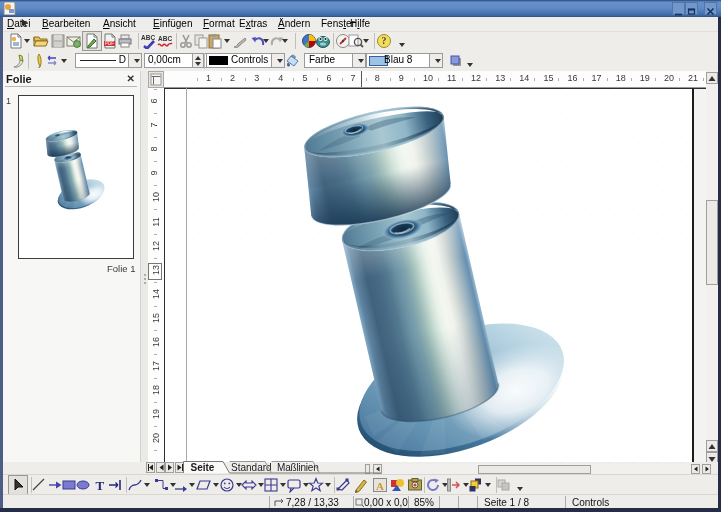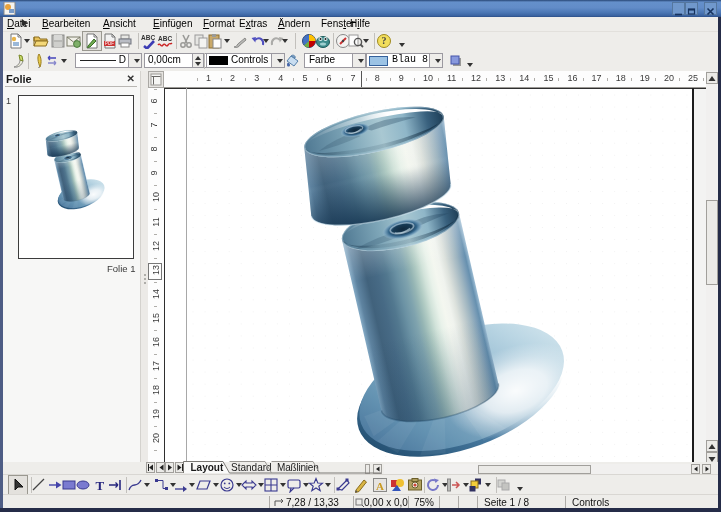--- a/index.html
+++ b/index.html
@@ -242,21 +242,21 @@
           <path d="M6 3c2-2 5 0 4 2z" fill="#8aa8c8" stroke="#5580aa"></path>
           <path d="M2 12c0 2 3 2 3 0s-3-4-3 0z" fill="#4466aa"></path>
         </svg></div>
       <div class="combo" style="left: 301px; top: 2px; width: 47px; height: 13px;">
         <span style="position:absolute;left:4px;top:0px;">Farbe</span>
       </div>
       <div class="cbtn" style="left: 349px; top: 2px; width: 12px; height: 13px;"></div>
       <div style="position: absolute; left: 355px; top: 8px; width: 0px; height: 0px; border-left: 3px solid transparent; border-right: 3px solid transparent; border-top: 4px solid rgb(51, 51, 51);"></div>
       <div class="combo" style="left: 363px; top: 2px; width: 62px; height: 13px;">
         <div style="position:absolute;left:2px;top:1.5px;width:19px;height:10px;background:#9cc3e5;border:1px solid #34619c;box-sizing:border-box;"></div>
-        <span style="position:absolute;left:25px;top:0px;font-family:Liberation Mono, monospace;">Blau 8</span>
+        <span style="position:absolute;left:17px;top:0px;">Blau 8</span>
       </div>
       <div class="cbtn" style="left: 426px; top: 2px; width: 12px; height: 13px;"></div>
       <div style="position: absolute; left: 432px; top: 8px; width: 0px; height: 0px; border-left: 3px solid transparent; border-right: 3px solid transparent; border-top: 4px solid rgb(51, 51, 51);"></div>
       <div style="position: absolute; left: 445px; top: 2px; width: 16px; height: 16px;"><svg width="16" height="16" viewBox="0 0 16 16">
           <rect x="5" y="5" width="8" height="8" fill="#9a9a97"></rect>
           <rect x="3" y="3" width="8" height="8" fill="#8899dd" stroke="#4455aa"></rect>
         </svg></div>
       <div style="position: absolute; left: 464px; top: 12px; width: 0px; height: 0px; border-left: 3px solid transparent; border-right: 3px solid transparent; border-top: 4px solid rgb(51, 51, 51);"></div>
     </div>
   <div id="panel" class="abs">
@@ -294,21 +294,21 @@
       <div class="rnum" style="left: 283px; top: 2px;">11</div>
       <div class="rnum" style="left: 307.1px; top: 2px;">12</div>
       <div class="rnum" style="left: 331.2px; top: 2px;">13</div>
       <div class="rnum" style="left: 355.3px; top: 2px;">14</div>
       <div class="rnum" style="left: 379.4px; top: 2px;">15</div>
       <div class="rnum" style="left: 403.5px; top: 2px;">16</div>
       <div class="rnum" style="left: 427.6px; top: 2px;">17</div>
       <div class="rnum" style="left: 451.7px; top: 2px;">18</div>
       <div class="rnum" style="left: 475.8px; top: 2px;">19</div>
       <div class="rnum" style="left: 499.9px; top: 2px;">20</div>
-      <div class="rnum" style="left: 524px; top: 2px;">25</div>
+      <div class="rnum" style="left: 524px; top: 2px;">21</div>
       <div style="position: absolute; left: 32.95px; top: 7px; width: 1px; height: 3px; background: rgb(176, 174, 170);"></div>
       <div style="position: absolute; left: 57.05px; top: 7px; width: 1px; height: 3px; background: rgb(176, 174, 170);"></div>
       <div style="position: absolute; left: 81.15px; top: 7px; width: 1px; height: 3px; background: rgb(176, 174, 170);"></div>
       <div style="position: absolute; left: 105.25px; top: 7px; width: 1px; height: 3px; background: rgb(176, 174, 170);"></div>
       <div style="position: absolute; left: 129.35px; top: 7px; width: 1px; height: 3px; background: rgb(176, 174, 170);"></div>
       <div style="position: absolute; left: 153.45px; top: 7px; width: 1px; height: 3px; background: rgb(176, 174, 170);"></div>
       <div style="position: absolute; left: 177.55px; top: 7px; width: 1px; height: 3px; background: rgb(176, 174, 170);"></div>
       <div style="position: absolute; left: 201.65px; top: 7px; width: 1px; height: 3px; background: rgb(176, 174, 170);"></div>
       <div style="position: absolute; left: 225.75px; top: 7px; width: 1px; height: 3px; background: rgb(176, 174, 170);"></div>
       <div style="position: absolute; left: 249.85px; top: 7px; width: 1px; height: 3px; background: rgb(176, 174, 170);"></div>
@@ -519,21 +519,21 @@
           <path d="M2.5 4.5 6.5 1.5v6z" fill="#222"></path>
         </svg></div>
     <div class="tnav" style="left:162px"><svg width="8" height="9">
           <path d="M6 4.5 2 1.5v6z" fill="#222"></path>
         </svg></div>
     <div class="tnav" style="left:171.5px"><svg width="8" height="9">
           <path d="M5.5 4.5 1.5 1.5v6z" fill="#222"></path>
           <path d="M6.5 1v7" stroke="#222"></path>
         </svg></div>
     <div class="abs" style="left:180.5px;top:0;width:47px;height:11px;background:#fafaf9;clip-path:polygon(0 0,40px 0,46.5px 11px,0 11px);"></div>
-    <div class="tab" style="left:183.5px;font-weight:bold;z-index:2;background:none;">Layout</div>
+    <div class="tab" style="left:183.5px;font-weight:bold;z-index:2;background:none;">Seite</div>
     <div class="tab" style="left:224px;background:none;">Standard</div>
     <div class="tab" style="left:270px;background:none;letter-spacing:-0.2px;">Maßlinien</div>
     <svg class="abs" style="left:140px;top:-1px;z-index:3" width="245" height="13" viewBox="0 0 245 13">
       <path d="M40.5 12 V0.5 H80 L86.5 12 H238" stroke="#7a7874" fill="none"></path>
       <path d="M86.5 0.5 H122 L128.5 12 M128.5 0.5 H170 L176.5 12" stroke="#9a9894" fill="none"></path>
     </svg>
     <div class="tnav" style="left:362px;width:5px;top:2px;height:10px;"></div>
     <div class="tnav" style="left:370px;top:2px;height:10px;"><svg width="8" height="8">
           <path d="M6 4 2.5 1.5v5z" fill="#222" transform="rotate(180 4 4)"></path>
         </svg></div>
@@ -674,21 +674,21 @@
         <span style="position:absolute;left:16px;top:1px">7,28 / 13,33</span>
       </div>
     <div class="scell" style="left:330px;width:55px;">
         <svg width="9" height="9" style="position:absolute;left:1px;top:2px">
           <rect x="1" y="1" width="6" height="6" fill="none" stroke="#777"></rect>
           <path d="M7 7l2 2" stroke="#555"></path>
         </svg>
         <span style="position:absolute;left:10px;top:1px">0,00 x 0,0</span>
       </div>
     <div class="scell" style="left:385px;width:31px;">
-        <span style="position:absolute;left:5px;top:1px">75%</span>
+        <span style="position:absolute;left:5px;top:1px">85%</span>
       </div>
     <div class="scell" style="left:416px;width:19px;"></div>
     <div class="scell" style="left:435px;width:19px;"></div>
     <div class="scell" style="left:454px;width:88px;">
         <span style="position:absolute;left:6px;top:1px">Seite 1 / 8</span>
       </div>
     <div class="scell" style="left:542px;width:119px;">
         <span style="position:absolute;left:6px;top:1px">Controls</span>
       </div>
   </div>

